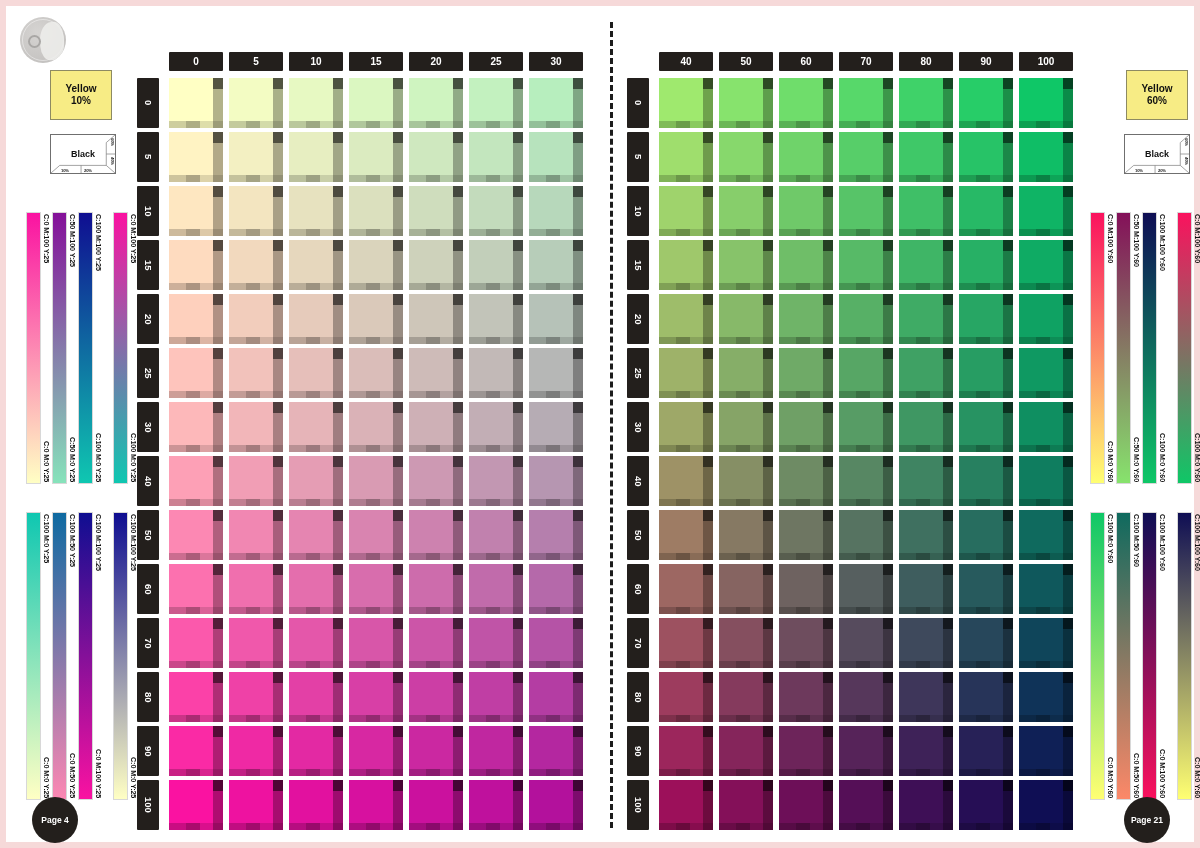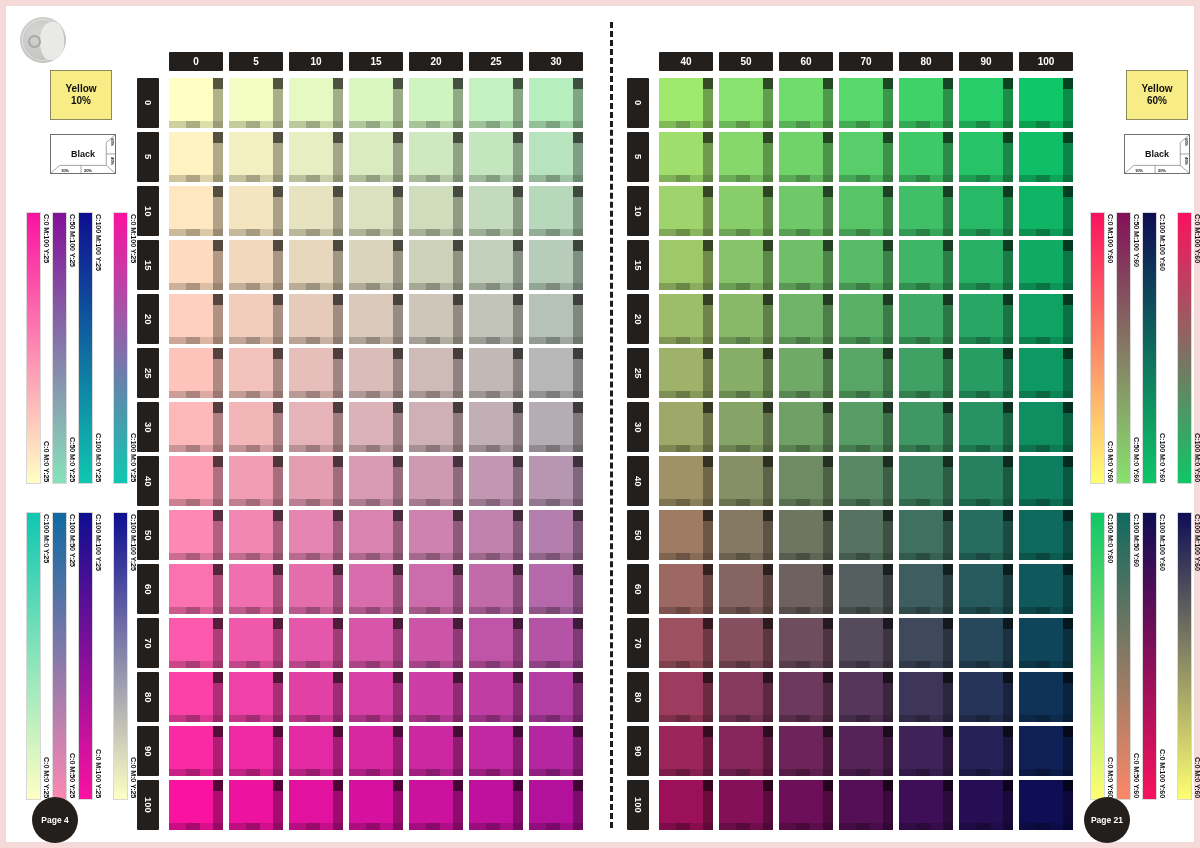--- a/index.html
+++ b/index.html
@@ -1861,16 +1861,16 @@
         <line x1="57" y1="20" x2="66" y2="20" stroke="#777" stroke-width="0.7"></line>
       </svg>
       <div class="bl">Black</div>
       <div class="tick bb-10">10%</div>
       <div class="tick bb-20">20%</div>
       <div class="tick bb-40">40%</div>
       <div class="tick bb-60">60%</div>
     </div>
 
     <div class="page-badge" style="left:20px;top:785px;">Page 4</div>
-    <div class="page-badge" style="left:1072px;top:785px;">Page 21</div>
+    <div class="page-badge" style="left:1112px;top:785px;">Page 21</div>
 
   </div>
 </div>
 
 </body></html>

